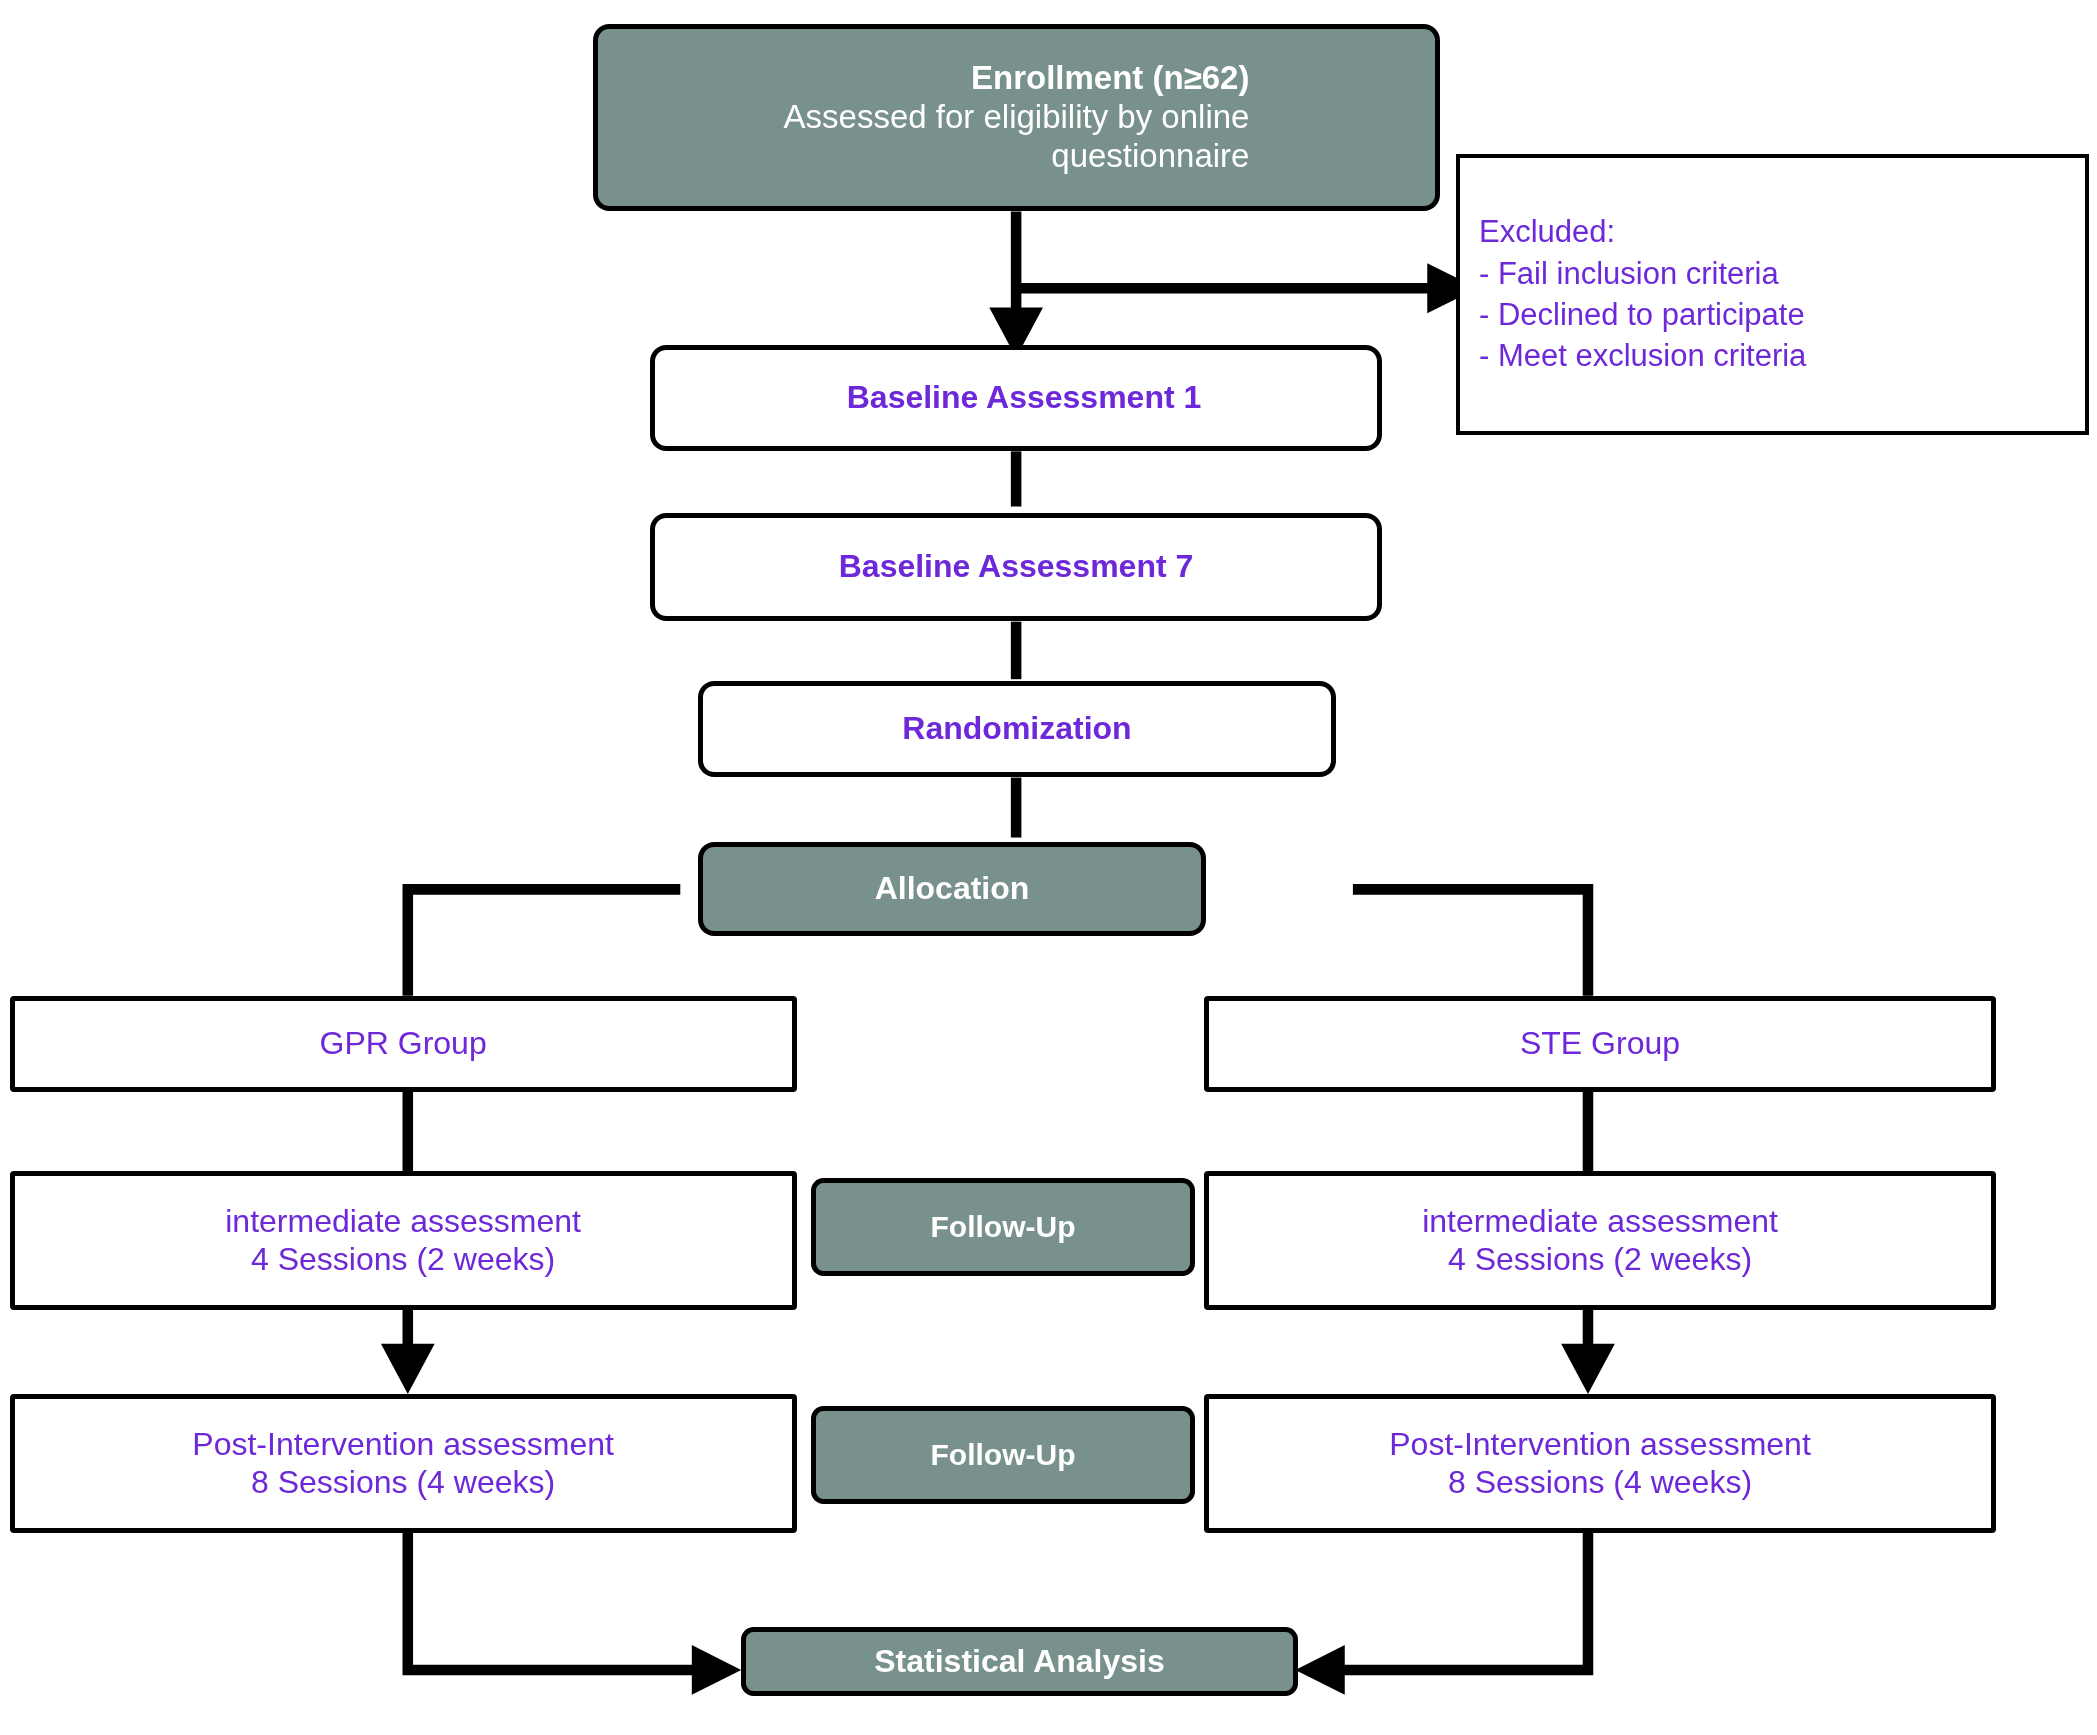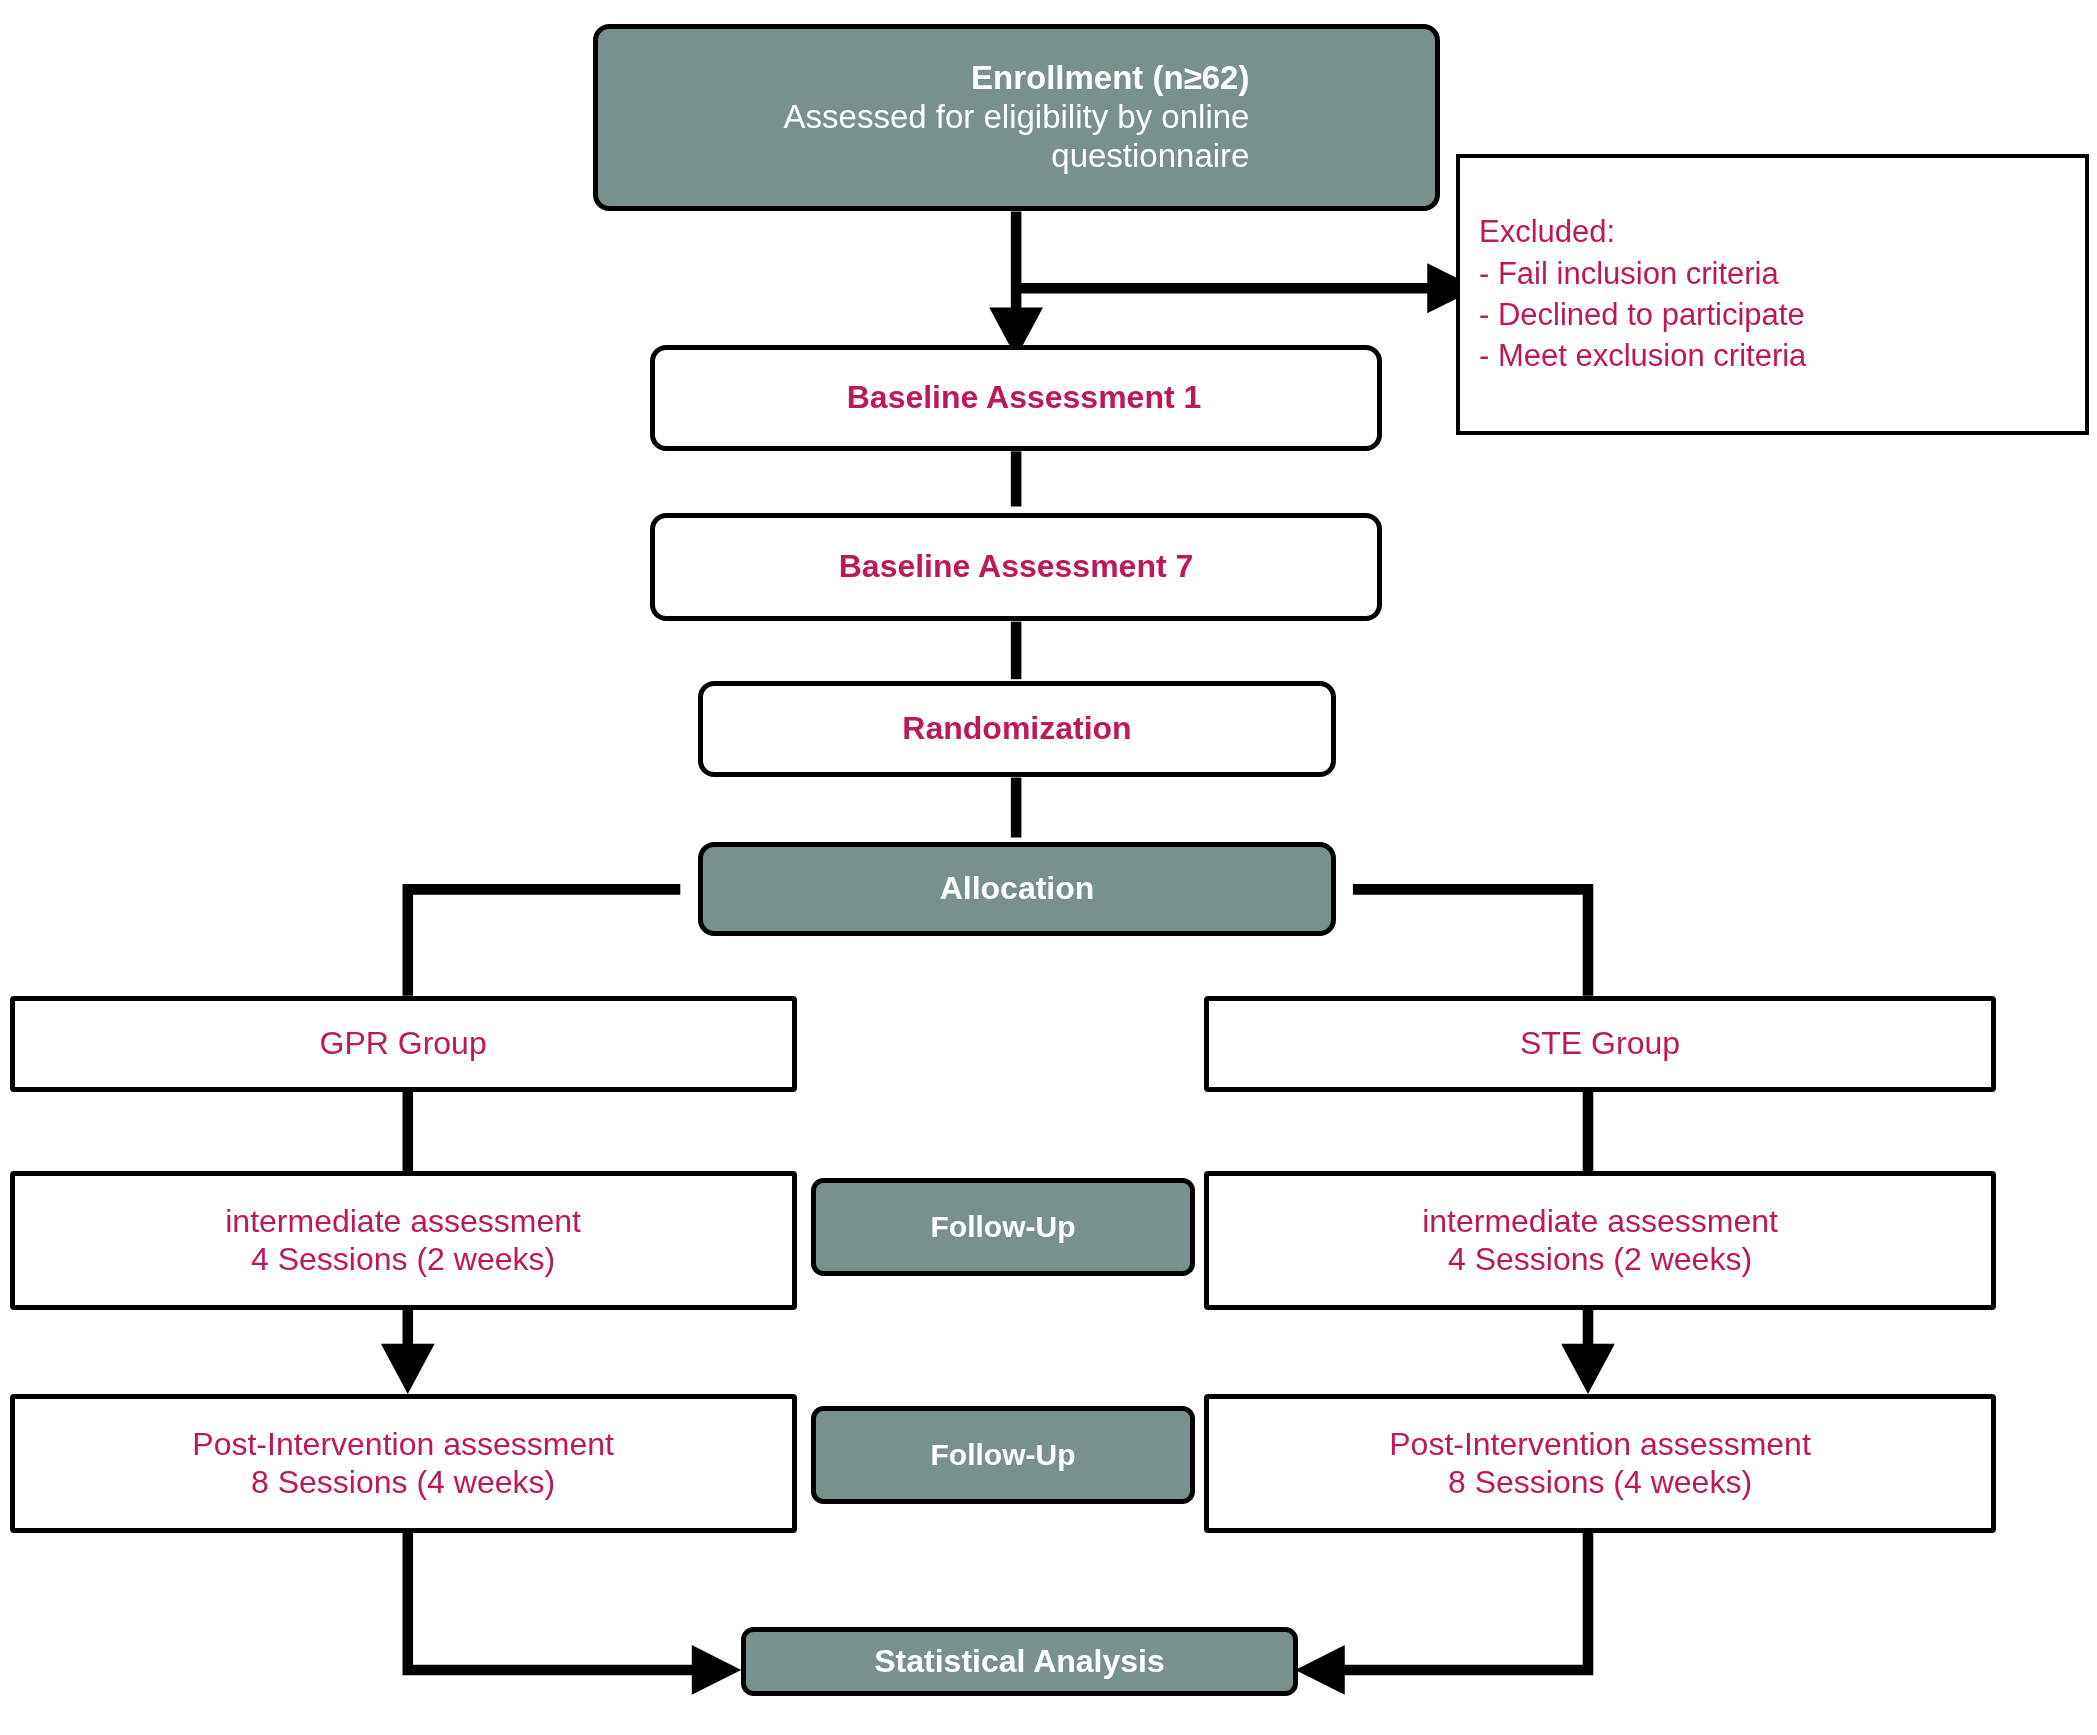--- a/index.html
+++ b/index.html
@@ -29,21 +29,21 @@
   }
   .node-teal {
     background: #78918d;
     color: #ffffff;
     border: 5.3px solid #000000;
     border-radius: 16.3px;
     font-weight: bold;
   }
   .node-white {
     background: #ffffff;
-    color: #be185d;
+    color: #6d28d9;
     border: 5.3px solid #000000;
     font-weight: bold;
   }
   .node-white.rounded {
     border-radius: 16.3px;
   }
   .node-white.plain {
     border-radius: 4px;
     font-weight: normal;
   }
@@ -144,21 +144,21 @@
   </div>
 
   <div class="node node-white rounded" style="left:650px; top:513px; width:732px; height:108px; font-size:32px;">
     <span>Baseline Assessment 7</span>
   </div>
 
   <div class="node node-white rounded" style="left:698px; top:681px; width:638px; height:96px; font-size:32px;">
     <span>Randomization</span>
   </div>
 
-  <div class="node node-teal" style="left:698px; top:842px; width:638px; height:94px; font-size:32px;">
+  <div class="node node-teal" style="left:698px; top:842px; width:508px; height:94px; font-size:32px;">
     <span>Allocation</span>
   </div>
 
   <div class="node node-white plain" style="left:9.6px; top:996px; width:787px; height:96px; font-size:32px;">
     <span>GPR Group</span>
   </div>
 
   <div class="node node-white plain" style="left:1204px; top:996px; width:792px; height:96px; font-size:32px;">
     <span>STE Group</span>
   </div>

